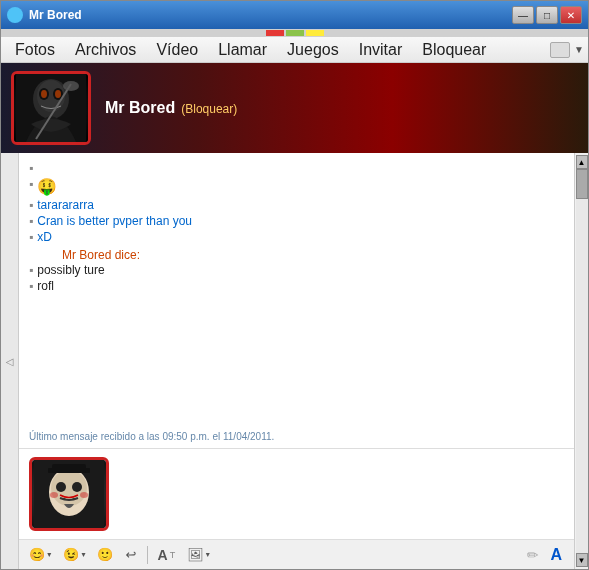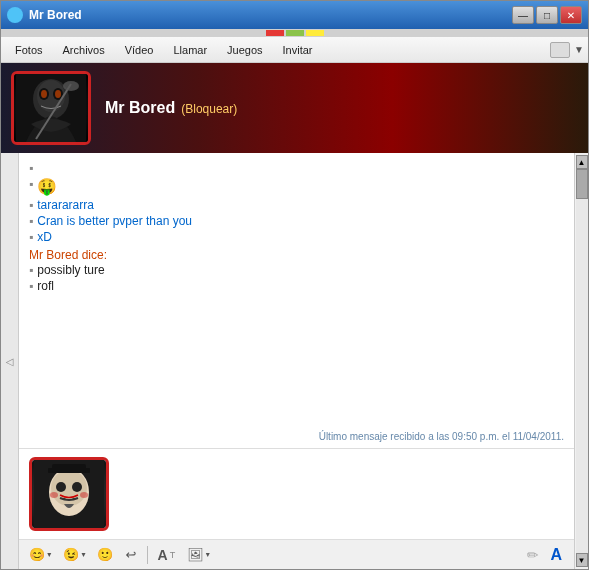--- a/index.html
+++ b/index.html
@@ -70,21 +70,21 @@
       background: linear-gradient(to bottom, #f8f8f8, #e8e8e8);
       border-bottom: 1px solid #ccc;
       height: 26px;
       display: flex;
       align-items: center;
       padding: 0 4px;
       flex-shrink: 0;
     }
     .menu-item {
       padding: 3px 10px;
-      font-size: 11px;
+      font-size: 16px;
       color: #222;
       cursor: pointer;
       border-radius: 2px;
     }
 
     
     .profile-header {
       background: linear-gradient(to right, #1a1a2e, #4a1010, #8B0000, #2a1a0a);
       height: 90px;
       display: flex;
@@ -180,30 +180,30 @@
       margin-right: 4px;
       flex-shrink: 0;
     }
     .msg-text { color: #222; }
     .msg-text.blue { color: #0066cc; }
     .msg-sender {
       font-size: 12px;
       color: #cc4400;
       margin-top: 4px;
       margin-bottom: 1px;
+      margin-left: 33px;
     }
     .msg-sender.guillermo { color: #0044cc; }
     .emoji { font-size: 16px; }
 
     .last-msg-note {
       font-size: 10px;
       color: #6688aa;
       padding: 4px 10px 6px;
       border-top: none;
-      text-align: right;
     }
 
     
     .second-avatar-area {
       padding: 8px 10px;
       display: flex;
       align-items: flex-start;
     }
     .second-avatar {
       width: 80px;
@@ -310,20 +310,21 @@
     </div>
   </div>
 
   <div class="menu-bar">
     <span class="menu-item">Fotos</span>
     <span class="menu-item">Archivos</span>
     <span class="menu-item">Vídeo</span>
     <span class="menu-item">Llamar</span>
     <span class="menu-item">Juegos</span>
     <span class="menu-item">Invitar</span>
+    <span class="menu-item">Bloquear</span>
     <div style="margin-left:auto; display:flex; align-items:center; gap:4px;">
       <div style="width:20px;height:16px;background:#ddd;border:1px solid #aaa;border-radius:2px;cursor:pointer;"></div>
       <span style="color:#555;font-size:10px;cursor:pointer;">▼</span>
     </div>
   </div>
 
   <div class="profile-header">
     <div class="profile-avatar">
       <div class="avatar-grim">
         <svg width="70" height="68" viewBox="0 0 70 68">

